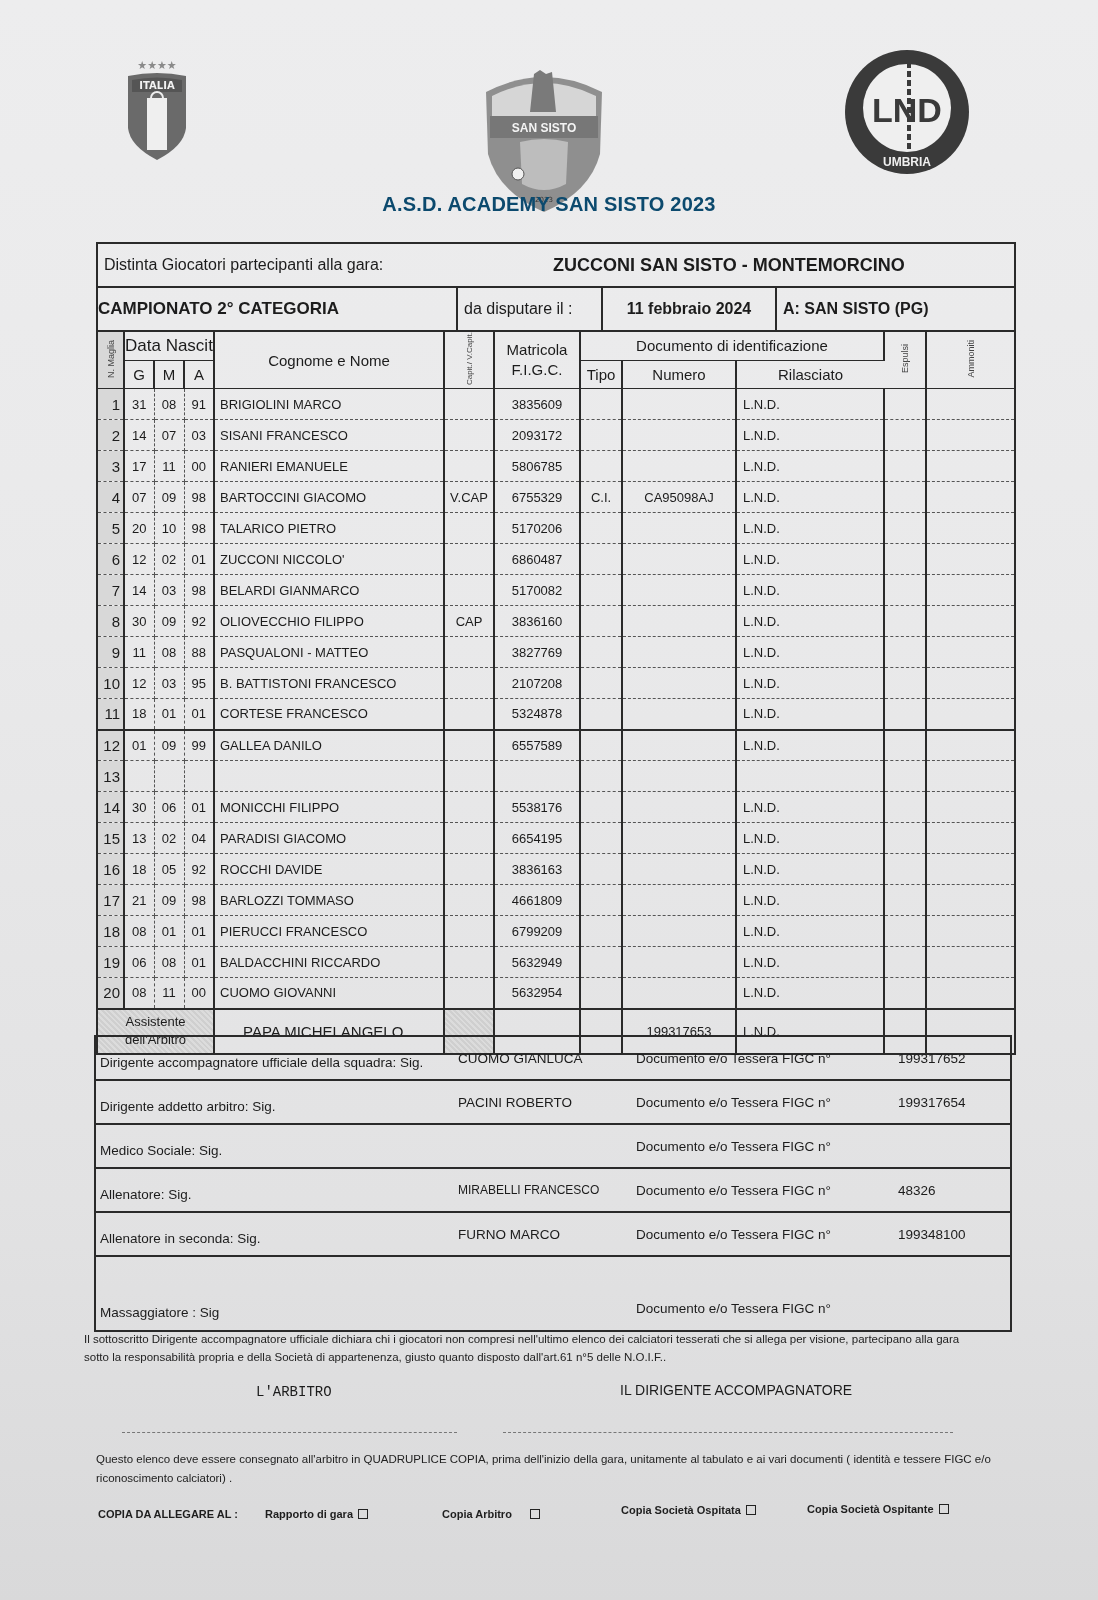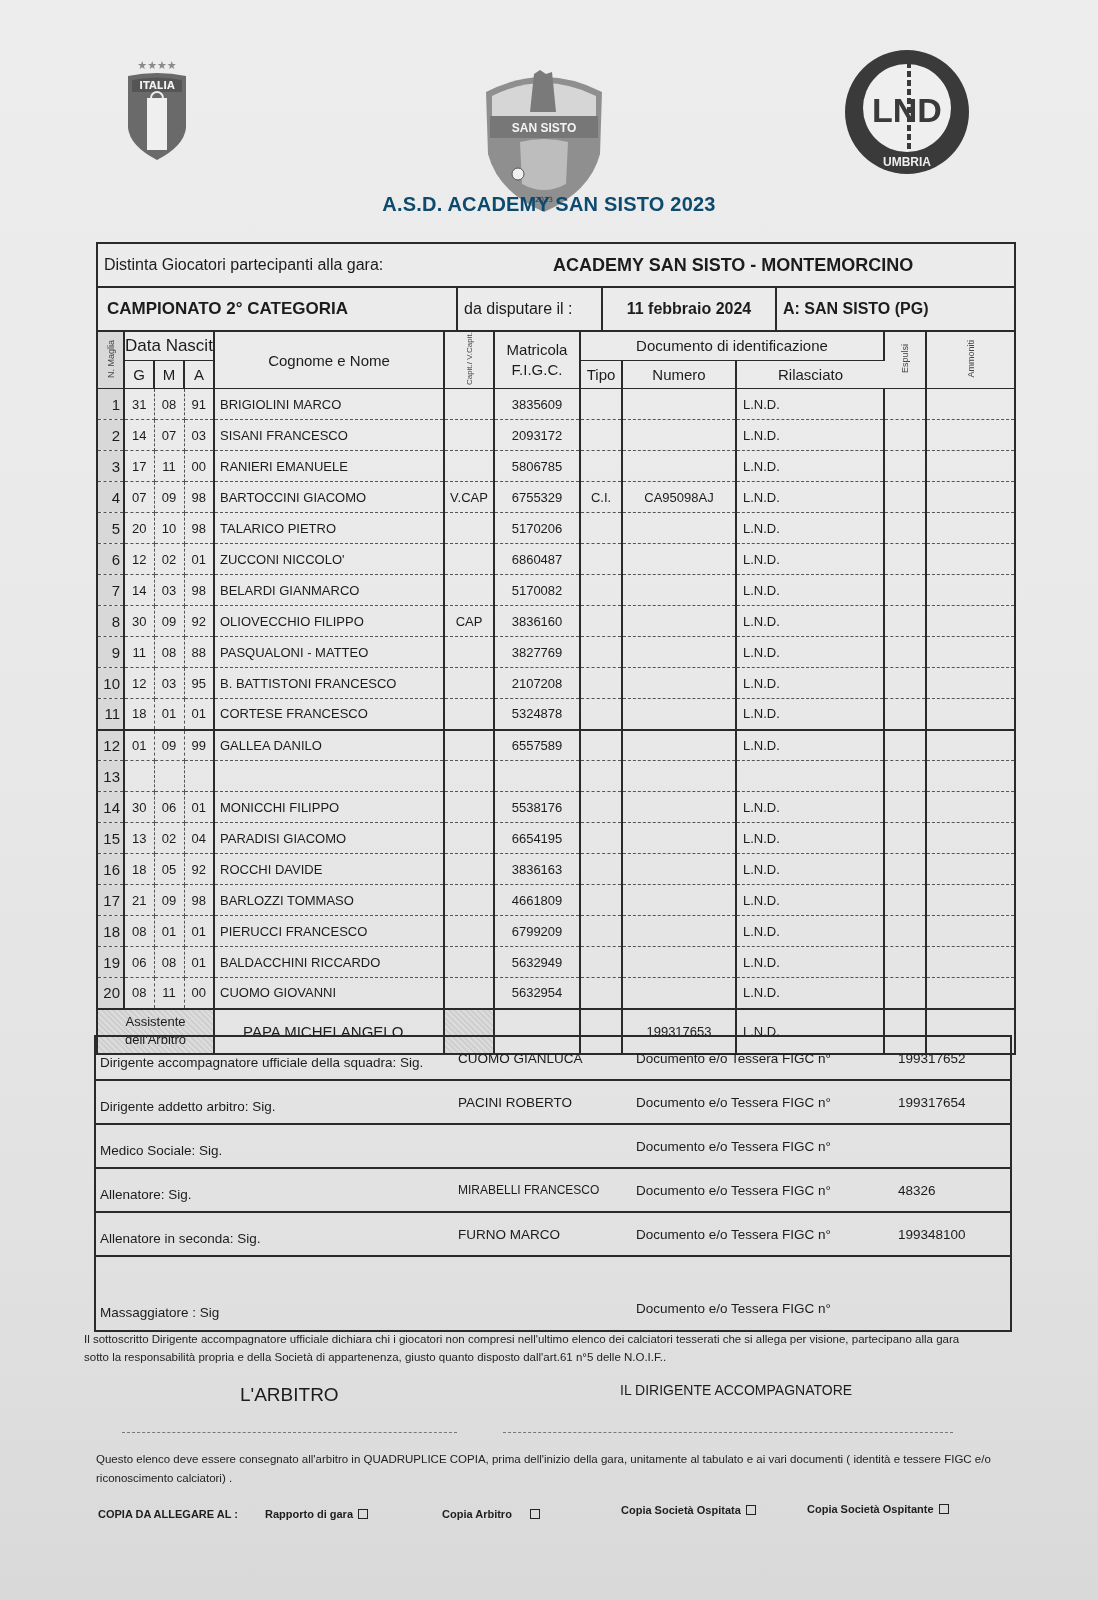--- a/index.html
+++ b/index.html
@@ -30,21 +30,21 @@
   .row-head1 {
     height: 44px; display: flex; align-items: center; border-bottom: 2px solid #2a2a2a;
     font-size: 16px;
   }
   .row-head1 .lbl { padding-left: 6px; width: 455px; }
   .row-head1 .match { font-weight: bold; font-size: 18px; }
   .row-head2 {
     height: 44px; display: flex; border-bottom: 2px solid #2a2a2a; font-size: 16px;
   }
   .row-head2 > div { display: flex; align-items: center; }
-  .row-head2 .champ { width: 360px; padding-left: 9px; font-weight: bold; font-size: 17px; border-right: 2px solid #2a2a2a; }
+  .row-head2 .champ { width: 360px; padding-left: 0; font-weight: bold; font-size: 17px; border-right: 2px solid #2a2a2a; }
   .row-head2 .dalbl { width: 145px; padding-left: 6px; border-right: 2px solid #2a2a2a; }
   .row-head2 .date { width: 174px; justify-content: center; font-weight: bold; border-right: 2px solid #2a2a2a; }
   .row-head2 .venue { padding-left: 6px; font-weight: bold; }
 
   table.players { border-collapse: collapse; width: 100%; table-layout: fixed; }
   table.players td, table.players th {
     border-right: 2px solid #2a2a2a;
     border-bottom: 1px dashed #555;
     font-weight: normal; font-size: 13px; text-align: center; height: 31px;
     padding: 0; overflow: hidden; white-space: nowrap;
@@ -75,21 +75,21 @@
   .staff-row .role { left: 4px; top: 60%; }
   .staff-row .person { left: 362px; }
   .staff-row .person.small { font-size: 12px; }
   .staff-row .doc { left: 540px; }
   .staff-row .docno { left: 802px; }
 
   .declaration {
     position: absolute; left: 84px; top: 1330px; width: 900px;
     font-size: 11.5px; line-height: 18px; color: #222;
   }
-  .sign-arb { position: absolute; left: 240px; top: 1384px; font-size: 19px; }
+  .sign-arb { position: absolute; left: 256px; top: 1384px; font-size: 14px; font-family: Liberation Mono, monospace; }
   .sign-dir { position: absolute; left: 620px; top: 1382px; font-size: 14px; }
   .sign-line { position: absolute; top: 1432px; border-top: 1px dashed #777; height: 0; }
   .sign-line.l1 { left: 122px; width: 335px; }
   .sign-line.l2 { left: 503px; width: 450px; }
   .note {
     position: absolute; left: 96px; top: 1450px; width: 900px;
     font-size: 11.5px; line-height: 19px; color: #222;
   }
   .copy-row { position: absolute; top: 1508px; left: 0; width: 100%; font-size: 11px; font-weight: bold; color: #1e1e1e; }
   .copy-row span { position: absolute; white-space: nowrap; }
@@ -128,21 +128,21 @@
     <line x1="66" y1="14" x2="66" y2="110" stroke="#3a3a3a" stroke-width="4" stroke-dasharray="6 3"></line>
     <text x="64" y="118" text-anchor="middle" font-size="12" font-weight="bold" fill="#efefef" font-family="Liberation Sans, sans-serif">UMBRIA</text>
   </svg>
 </div>
 
 <div class="club-title">A.S.D. ACADEMY SAN SISTO 2023</div>
 
 <div class="sheet">
   <div class="row-head1">
     <span class="lbl">Distinta Giocatori partecipanti alla gara:</span>
-    <span class="match">ACADEMY SAN SISTO - MONTEMORCINO</span>
+    <span class="match">ZUCCONI SAN SISTO - MONTEMORCINO</span>
   </div>
   <div class="row-head2">
     <div class="champ">CAMPIONATO  2° CATEGORIA</div>
     <div class="dalbl">da disputare il :</div>
     <div class="date">11 febbraio 2024</div>
     <div class="venue">A: SAN SISTO (PG)</div>
   </div>
 
   <table class="players">
     <colgroup>

